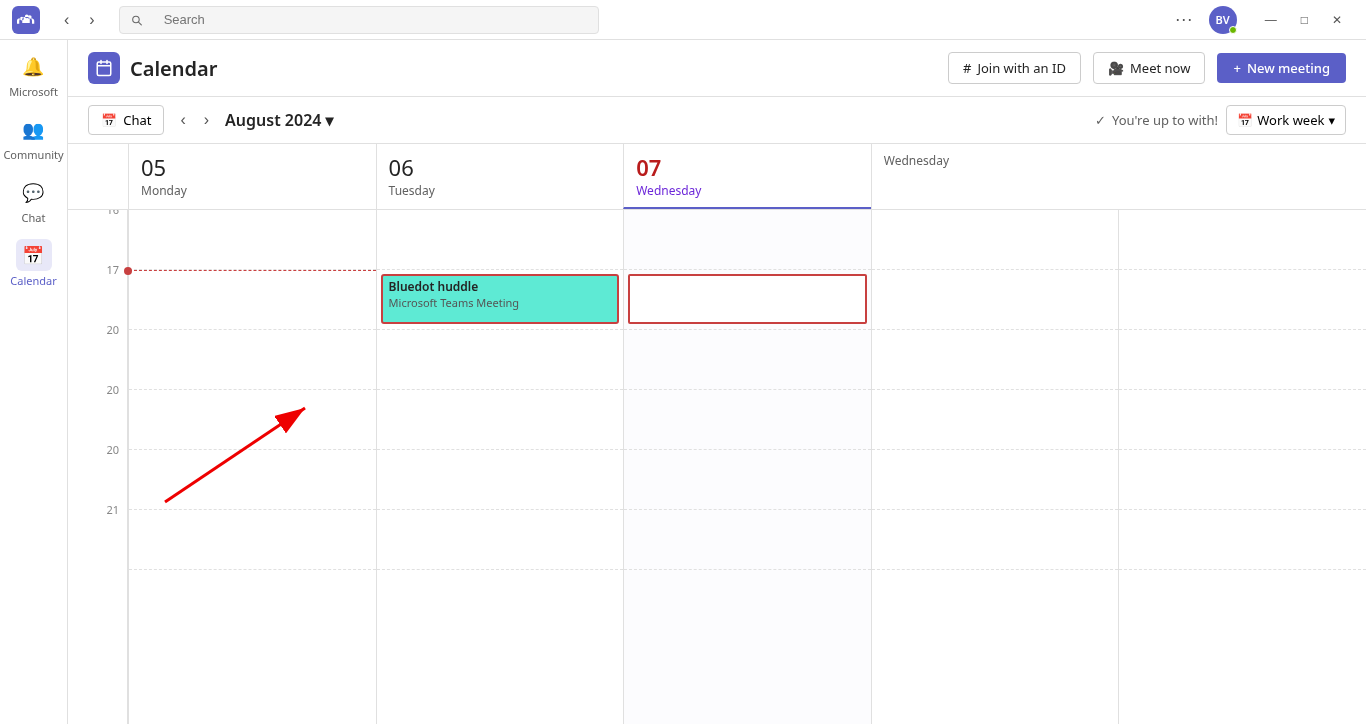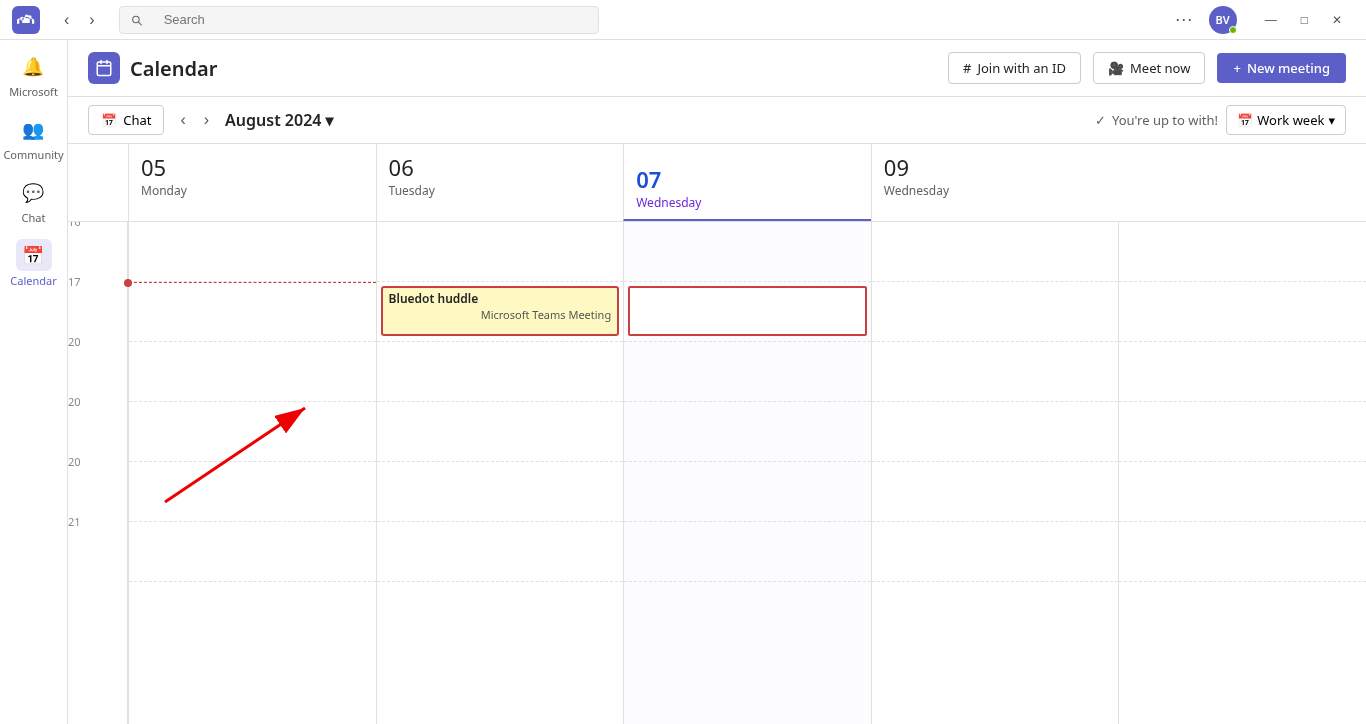--- a/index.html
+++ b/index.html
@@ -93,56 +93,56 @@
       border: 1px solid #ccc; border-radius: 4px; background: white;
       cursor: pointer; font-size: 13px; font-family: inherit;
     }
 
     
     .calendar-grid { flex: 1; display: flex; flex-direction: column; overflow: hidden; }
     .day-headers { display: grid; grid-template-columns: 60px repeat(5, 1fr); border-bottom: 1px solid #e0e0e0; }
     .day-header-empty { }
     .day-header { padding: 8px 12px; text-align: left; border-left: 1px solid #e0e0e0; }
     .day-number { font-size: 22px; font-weight: 400; color: #242424; }
-    .day-number.today { color: #1d4ed8; font-weight: 600; margin-top: 12px; }
+    .day-number.today { color: #b91c1c; font-weight: 600; }
     .day-name { font-size: 12px; color: #616161; }
     .day-name.today { color: #6d28d9; }
     .today-col-header { border-bottom: 2px solid #5b5fc7; }
 
     .calendar-body { display: grid; grid-template-columns: 60px repeat(5, 1fr); flex: 1; overflow-y: auto; position: relative; }
     .time-col { border-right: 1px solid #e0e0e0; }
-    .time-slot { height: 60px; display: flex; align-items: flex-start; padding-top: 0; }
+    .time-slot { height: 60px; display: flex; align-items: flex-start; justify-content: flex-end; padding-right: 8px; padding-top: 0; }
     .time-slot span { font-size: 11px; color: #888; transform: translateY(-8px); }
     .day-col { border-left: 1px solid #e0e0e0; position: relative; }
     .day-col.today-col { background: rgba(91,95,199,0.02); }
     .hour-line { height: 60px; border-bottom: 1px dashed #e0e0e0; position: relative; }
 
     
     .current-time-line {
       position: absolute; left: 0; right: 0;
       border-top: 1px dashed #c84040; z-index: 2;
       pointer-events: none;
     }
     .current-time-line::before {
       content: ''; position: absolute; left: -5px; top: -4px;
       width: 8px; height: 8px; background: #c84040; border-radius: 50%;
     }
 
     
     .event-block {
       position: absolute; left: 4px; right: 4px;
-      background: #fef9c3; border-left: 3px solid #5b5fc7;
+      background: #5eead4; border-left: 3px solid #5b5fc7;
       border-radius: 3px; padding: 2px 6px; cursor: pointer;
       z-index: 3;
     }
     .event-block.highlighted {
       border: 2px solid #c84040;
     }
     .event-title { font-size: 12px; font-weight: 600; color: #242424; }
-    .event-sub { font-size: 11px; color: #555; text-align: right; }
+    .event-sub { font-size: 11px; color: #555; }
 
     .event-block-empty {
       position: absolute; left: 4px; right: 4px;
       background: white; border: 1.5px solid #333;
       border-radius: 2px; z-index: 3;
     }
     .event-block-empty.highlighted { border: 2px solid #c84040; }
 
     
     .calendar-body::-webkit-scrollbar { width: 6px; }
@@ -273,21 +273,20 @@
         </div>
         <div class="day-header">
           <div class="day-number">06</div>
           <div class="day-name">Tuesday</div>
         </div>
         <div class="day-header today-col-header">
           <div class="day-number today">07</div>
           <div class="day-name today">Wednesday</div>
         </div>
         <div class="day-header">
-          <div class="day-number">09</div>
           <div class="day-name">Wednesday</div>
         </div>
       </div>
 
       <div class="calendar-body" id="calBody">
 
         <div class="time-col">
           <div class="time-slot">
               <span>16</span>
             </div>

